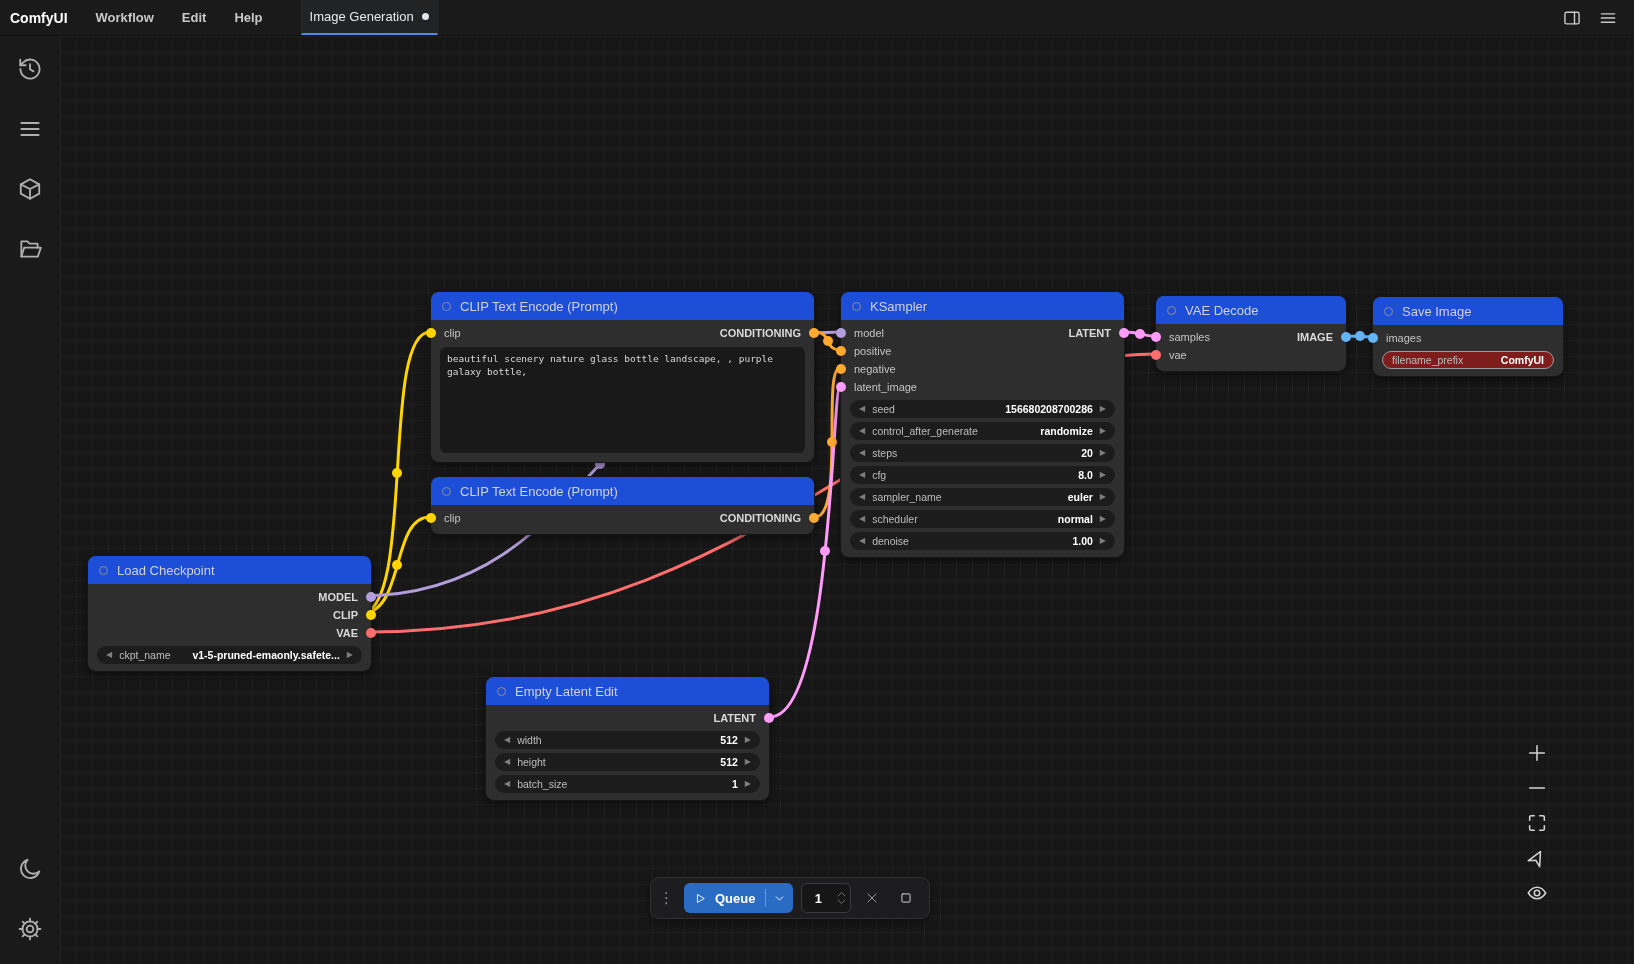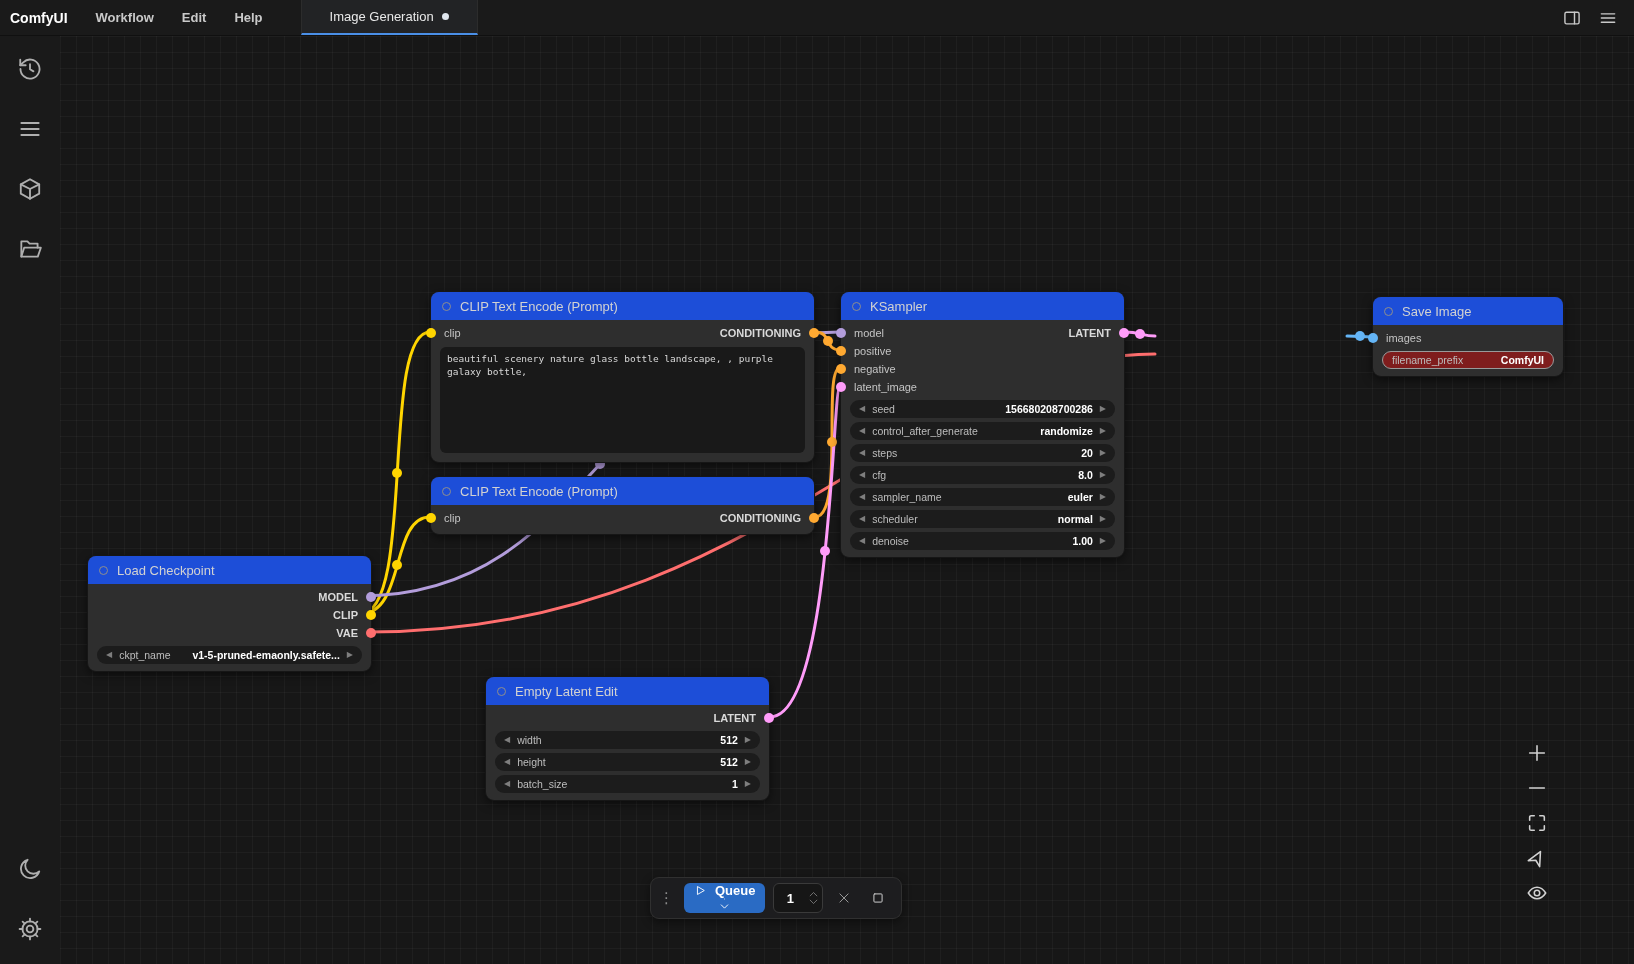--- a/index.html
+++ b/index.html
@@ -8,21 +8,21 @@
 
   
   #menubar { position:absolute; left:0; top:0; width:1634px; height:36px;
     background:#1a1a1a; display:flex; align-items:stretch; z-index:10;
     border-bottom:1px solid #101010; }
   #logo { display:flex; align-items:center; padding:0 14px 0 10px;
     color:#ffffff; font-weight:bold; font-size:14px; }
   .menu-item { display:flex; align-items:center; padding:12px 14px;
     color:#c9c9c9; font-size:13px; cursor:pointer;font-weight:bold; }
   #tab { margin-left:24px; display:flex; align-items:center; gap:8px;
-    padding:0 28px; background:#222325; border-left:1px solid #2c2c2c;
+    padding:0 8px; background:#222325; border-left:1px solid #2c2c2c;
     border-right:1px solid #2c2c2c; border-bottom:2px solid #4a8fe7;
     color:#e8e8e8; font-size:13px; }
   .unsaved-dot { width:7px; height:7px; border-radius:50%; background:#dfe6ee; }
   #menubar-right { margin-left:auto; display:flex; align-items:center;
     gap:16px; padding-right:16px; }
   .bar-icon { width:20px; height:20px; display:flex; align-items:center;
     justify-content:center; cursor:pointer; }
 
   
   #sidebar { position:absolute; left:0; top:36px; width:60px; height:928px;
@@ -95,21 +95,21 @@
   .c-latent{ background:#FF9CF9; }
   .c-image { background:#64B5F6; }
 
   
   #queue-toolbar { position:absolute; left:590px; top:841px; height:42px;
     z-index:5; background:#1d1d1f; border:1px solid #303030; border-radius:9px;
     display:flex; align-items:center; gap:8px; padding:0 10px 0 6px;
     box-shadow:0 3px 10px rgba(0,0,0,.45); }
   #drag-handle { color:#8b8b8b; font-size:15px; padding:0 2px; cursor:grab; }
   #queue-button { height:30px; background:#2a6bc4; border-radius:6px;
-    display:flex; align-items:center; color:#fff; cursor:pointer;flex-direction:column; }
+    display:flex; align-items:center; color:#fff; cursor:pointer; }
   #queue-button .qmain { display:flex; align-items:center; gap:8px;
     padding:0 10px; font-size:13px; font-weight:bold; }
   #queue-button .qdivider { width:1px; height:18px; background:rgba(255,255,255,.3); }
   #queue-button .qchev { padding:0 7px; display:flex; align-items:center; }
   #batch-spinner { height:30px; width:50px; background:#161616;
     border:1px solid #3a3a3a; border-radius:6px; display:flex;
     align-items:center; }
   #batch-spinner .val { flex:1; text-align:center; color:#fff;
     font-weight:bold; font-size:13px; }
   #batch-spinner .steppers { width:16px; display:flex; flex-direction:column;
@@ -376,20 +376,38 @@
       <span class="arrow">▶</span>
     </div>
     <div class="widget">
       <span class="arrow">◀</span>
       <span class="wname">denoise</span>
       <span class="wvalue">1.00</span>
       <span class="arrow">▶</span>
     </div>
   </div>
 
+  <div class="node" id="node-vae-decode">
+    <div class="node-title">
+      <span class="collapse-dot"></span>
+      <span>VAE Decode</span>
+    </div>
+    <div class="ports">
+      <div class="port-row">
+        <span class="port-dot in c-latent"></span>
+        <span class="in-label">samples</span>
+        <span class="out-label">IMAGE</span>
+        <span class="port-dot out c-image"></span>
+      </div>
+      <div class="port-row">
+        <span class="port-dot in c-vae"></span>
+        <span class="in-label">vae</span>
+      </div>
+    </div>
+  </div>
 
   <div class="node" id="node-save-image">
     <div class="node-title">
       <span class="collapse-dot"></span>
       <span>Save Image</span>
     </div>
     <div class="ports">
       <div class="port-row">
         <span class="port-dot in c-image"></span>
         <span class="in-label">images</span>

